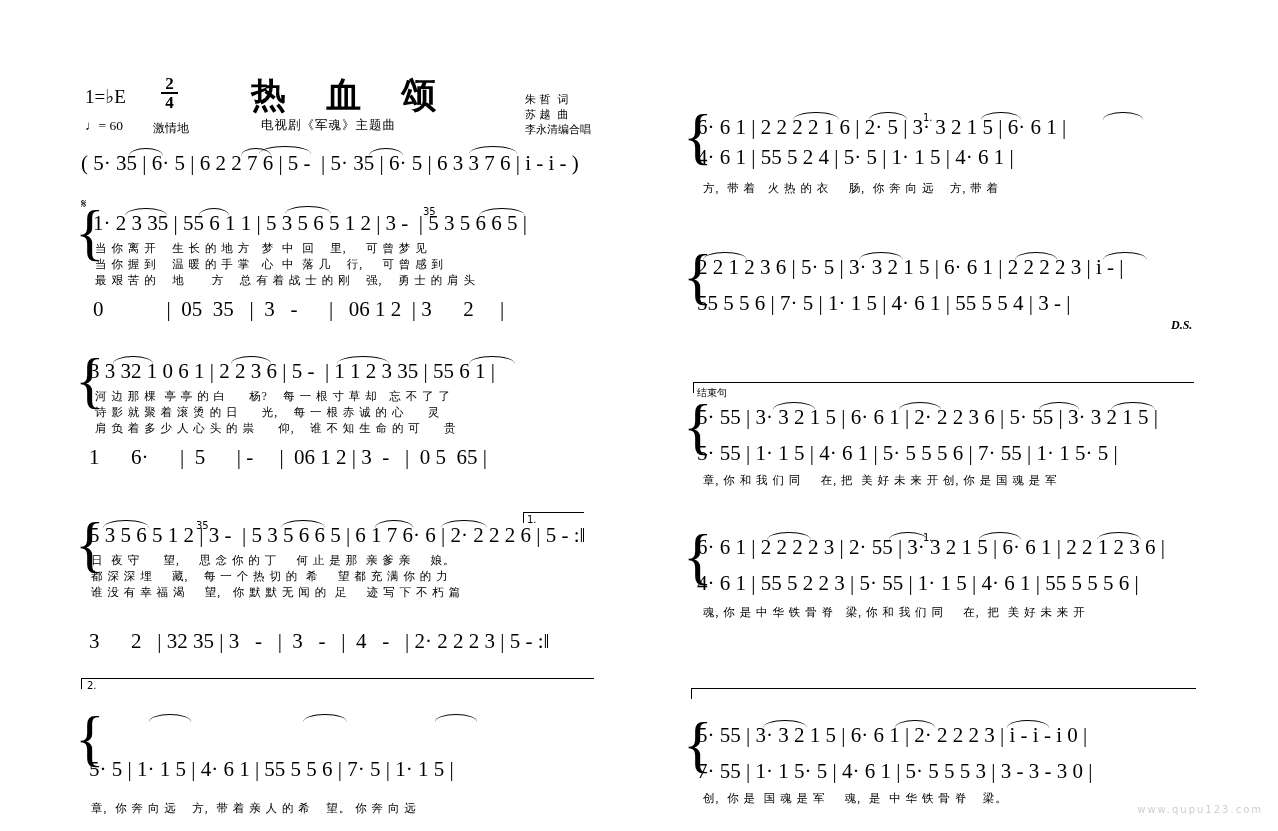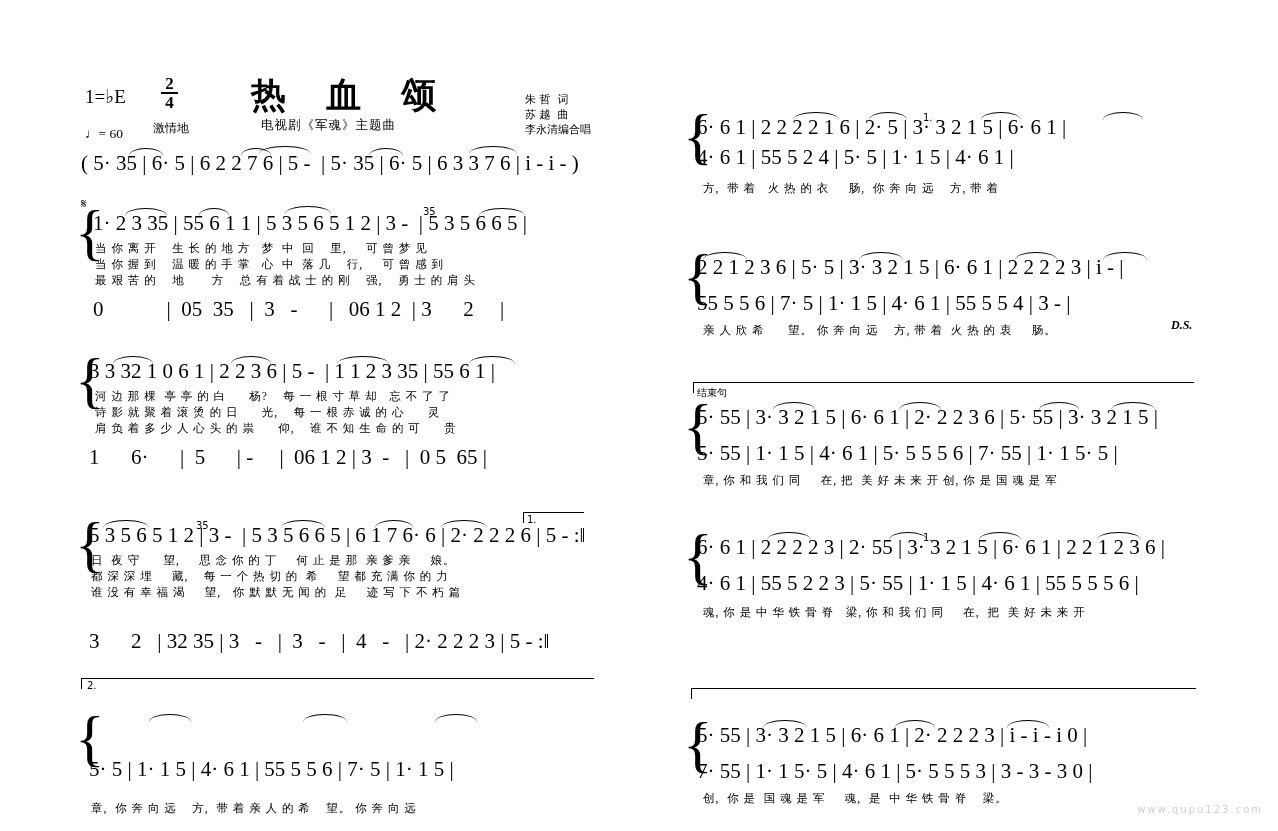--- a/index.html
+++ b/index.html
@@ -61,21 +61,20 @@
     width: 17px;
     height: 2px;
     background: #000;
     margin: 1px auto;
   }
   .tempo {
     position: absolute;
     left: 82px;
     top: 118px;
     font-size: 13.5px;
-    margin-top: 8px;
   }
   .mood {
     position: absolute;
     left: 150px;
     top: 120px;
     font-size: 12px;
     font-family: "DejaVu Sans", sans-serif;
   }
   .credits {
     position: absolute;
@@ -250,21 +249,20 @@
 
   <div class="lbrace" style="left:680px; top:248px;">{</div>
   <div class="sysrow notes" style="left:694px; top:254px;">2 2 1 2 3 6 | 5· 5 | 3· 3 2 1 5 | 6· 6 1 | 2 2 2 2 3 | i - |</div>
   <div class="slurbox">
     <div class="slur" style="left:700px; top:252px; width:44px;"></div>
     <div class="slur" style="left:856px; top:252px; width:44px;"></div>
     <div class="slur" style="left:1012px; top:252px; width:42px;"></div>
     <div class="slur" style="left:1100px; top:252px; width:44px;"></div>
   </div>
   <div class="sysrow notes" style="left:694px; top:290px;">55 5 5 6 | 7· 5 | 1· 1 5 | 4· 6 1 | 55 5 5 4 | 3 - |</div>
-  <div class="sysrow lyr" style="left:700px; top:322px;">亲 人 欣 希      望。 你 奔 向 远    方, 带 着  火 热 的 衷     肠。</div>
   <div class="ds" style="left:1168px; top:318px;">D.S.</div>
 
   <div class="tag" style="left:694px; top:386px;">结束句</div>
   <div class="endbox" style="left:690px; top:382px; width:500px;"></div>
   <div class="lbrace" style="left:680px; top:398px;">{</div>
   <div class="sysrow notes" style="left:694px; top:404px;">5· 55 | 3· 3 2 1 5 | 6· 6 1 | 2· 2 2 3 6 | 5· 55 | 3· 3 2 1 5 |</div>
   <div class="slurbox">
     <div class="slur" style="left:770px; top:402px; width:42px;"></div>
     <div class="slur" style="left:896px; top:402px; width:42px;"></div>
     <div class="slur" style="left:1036px; top:402px; width:40px;"></div>

